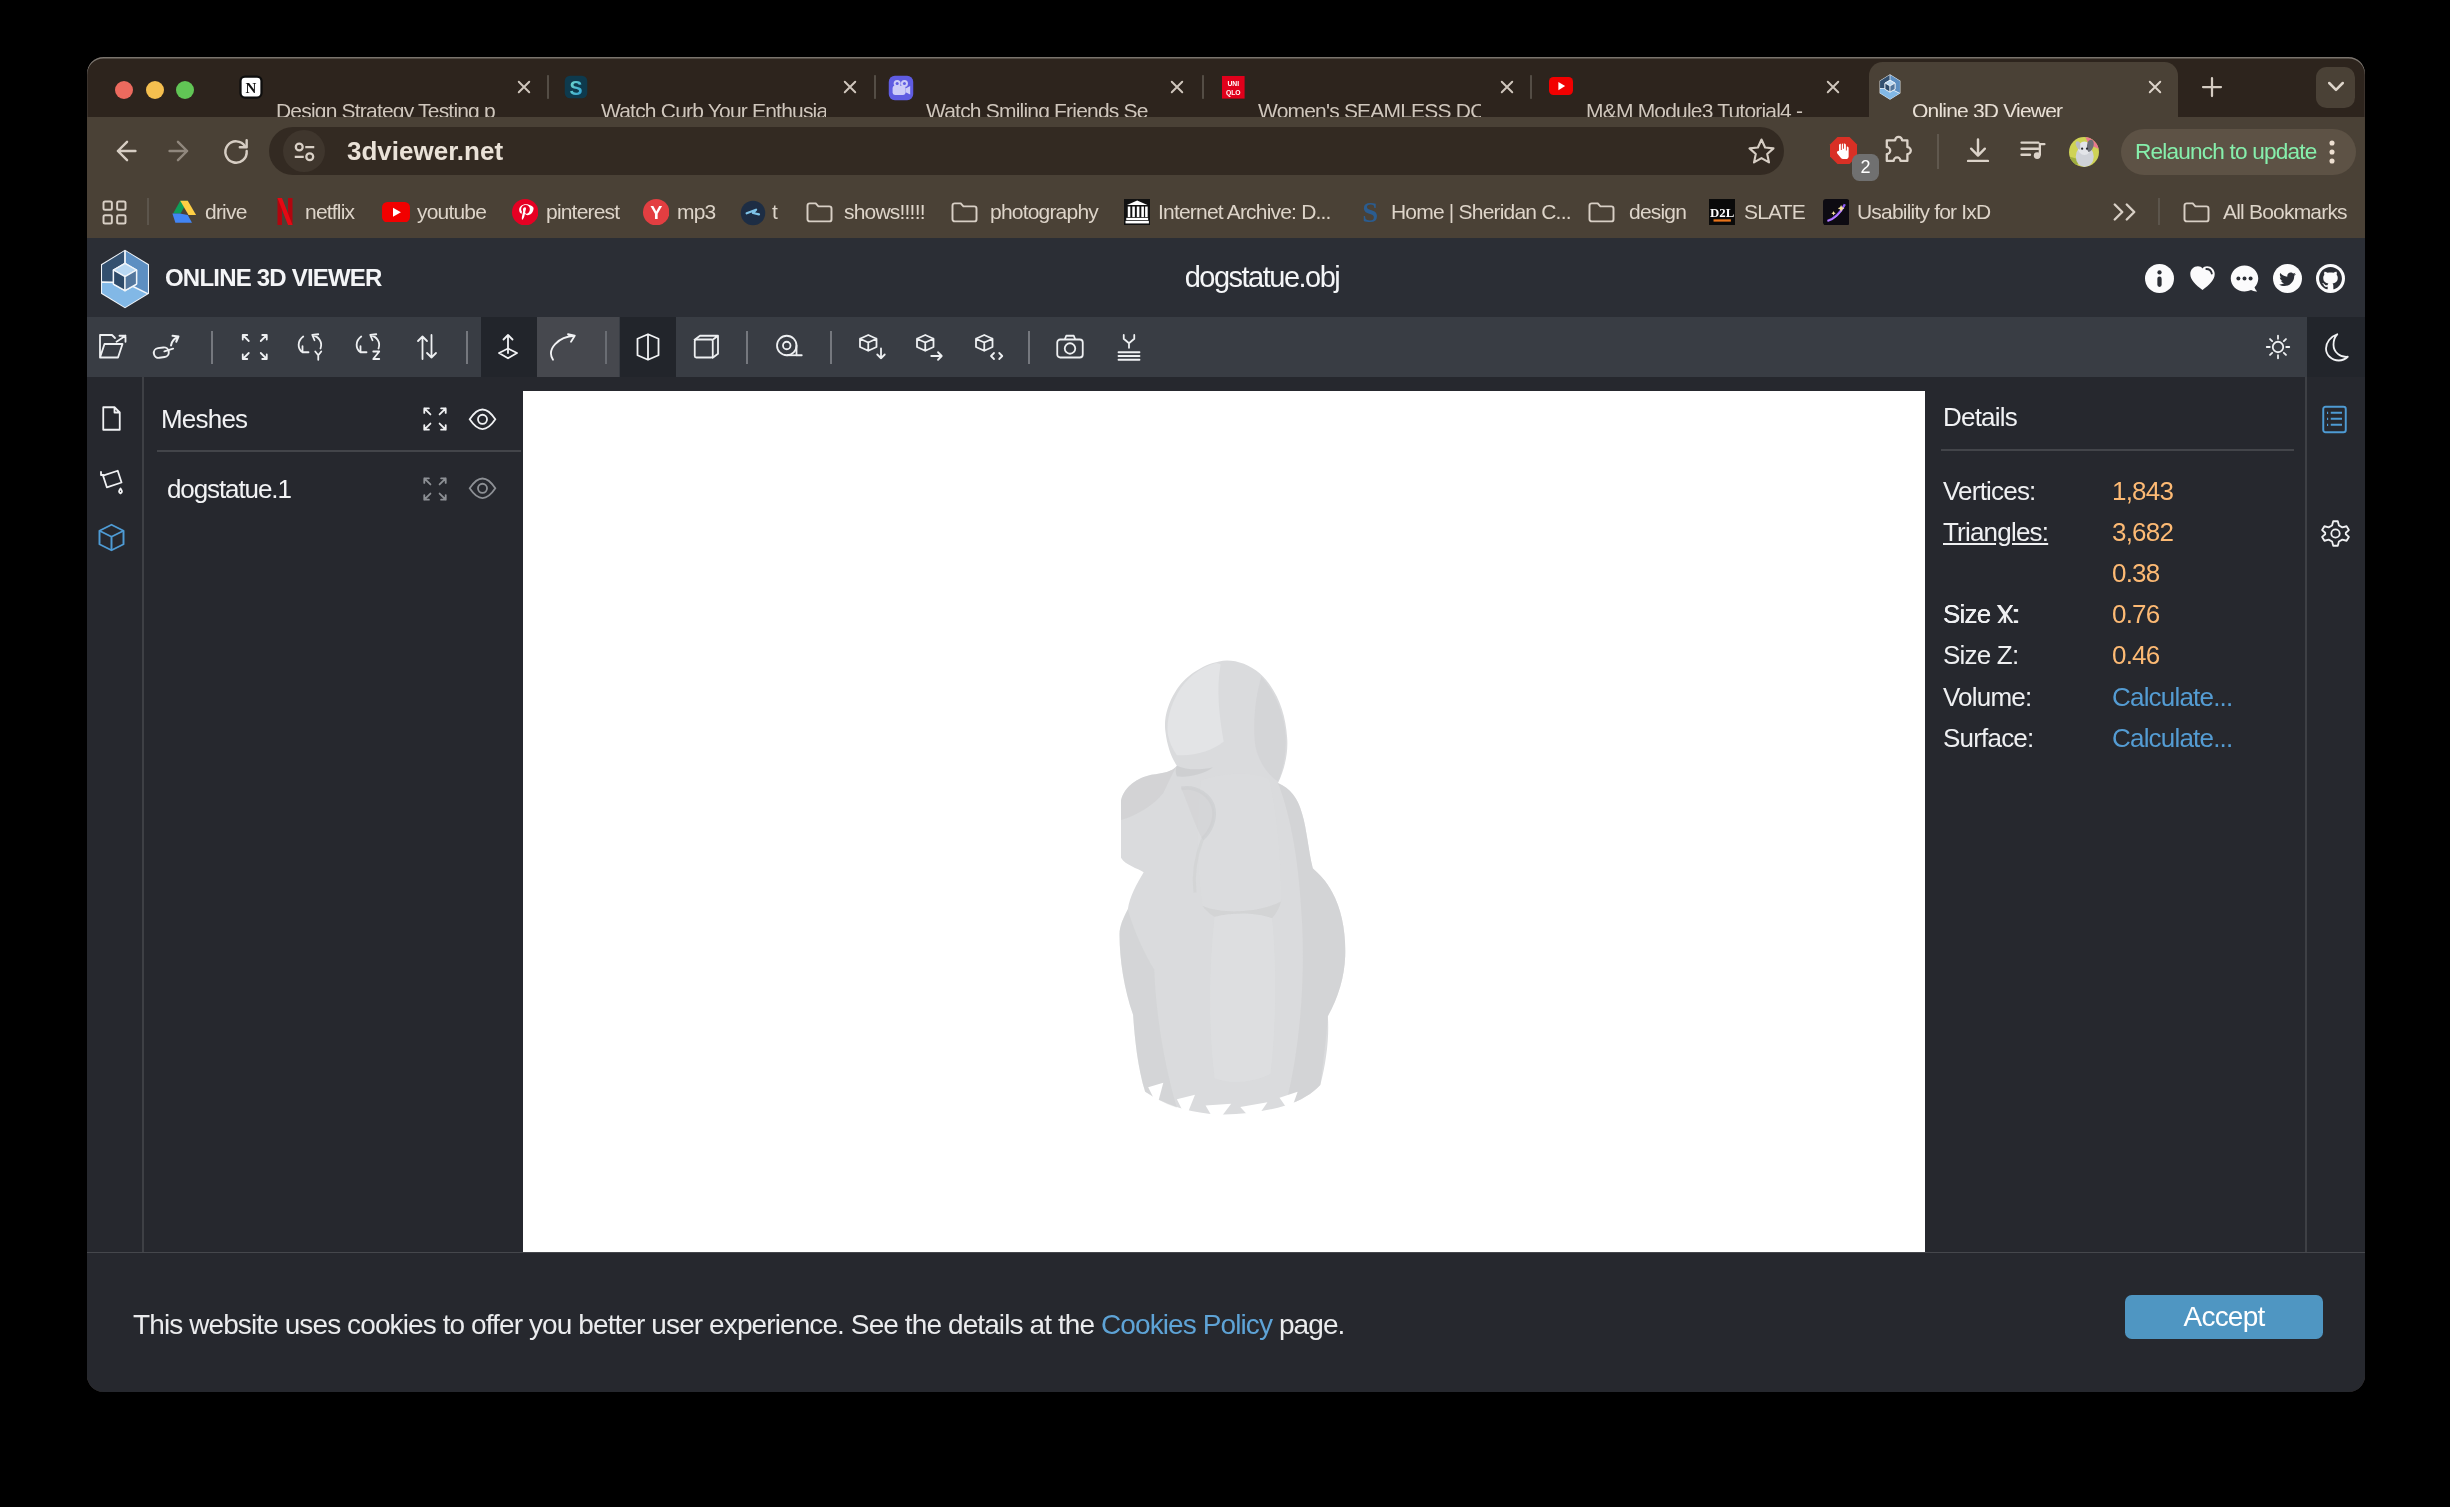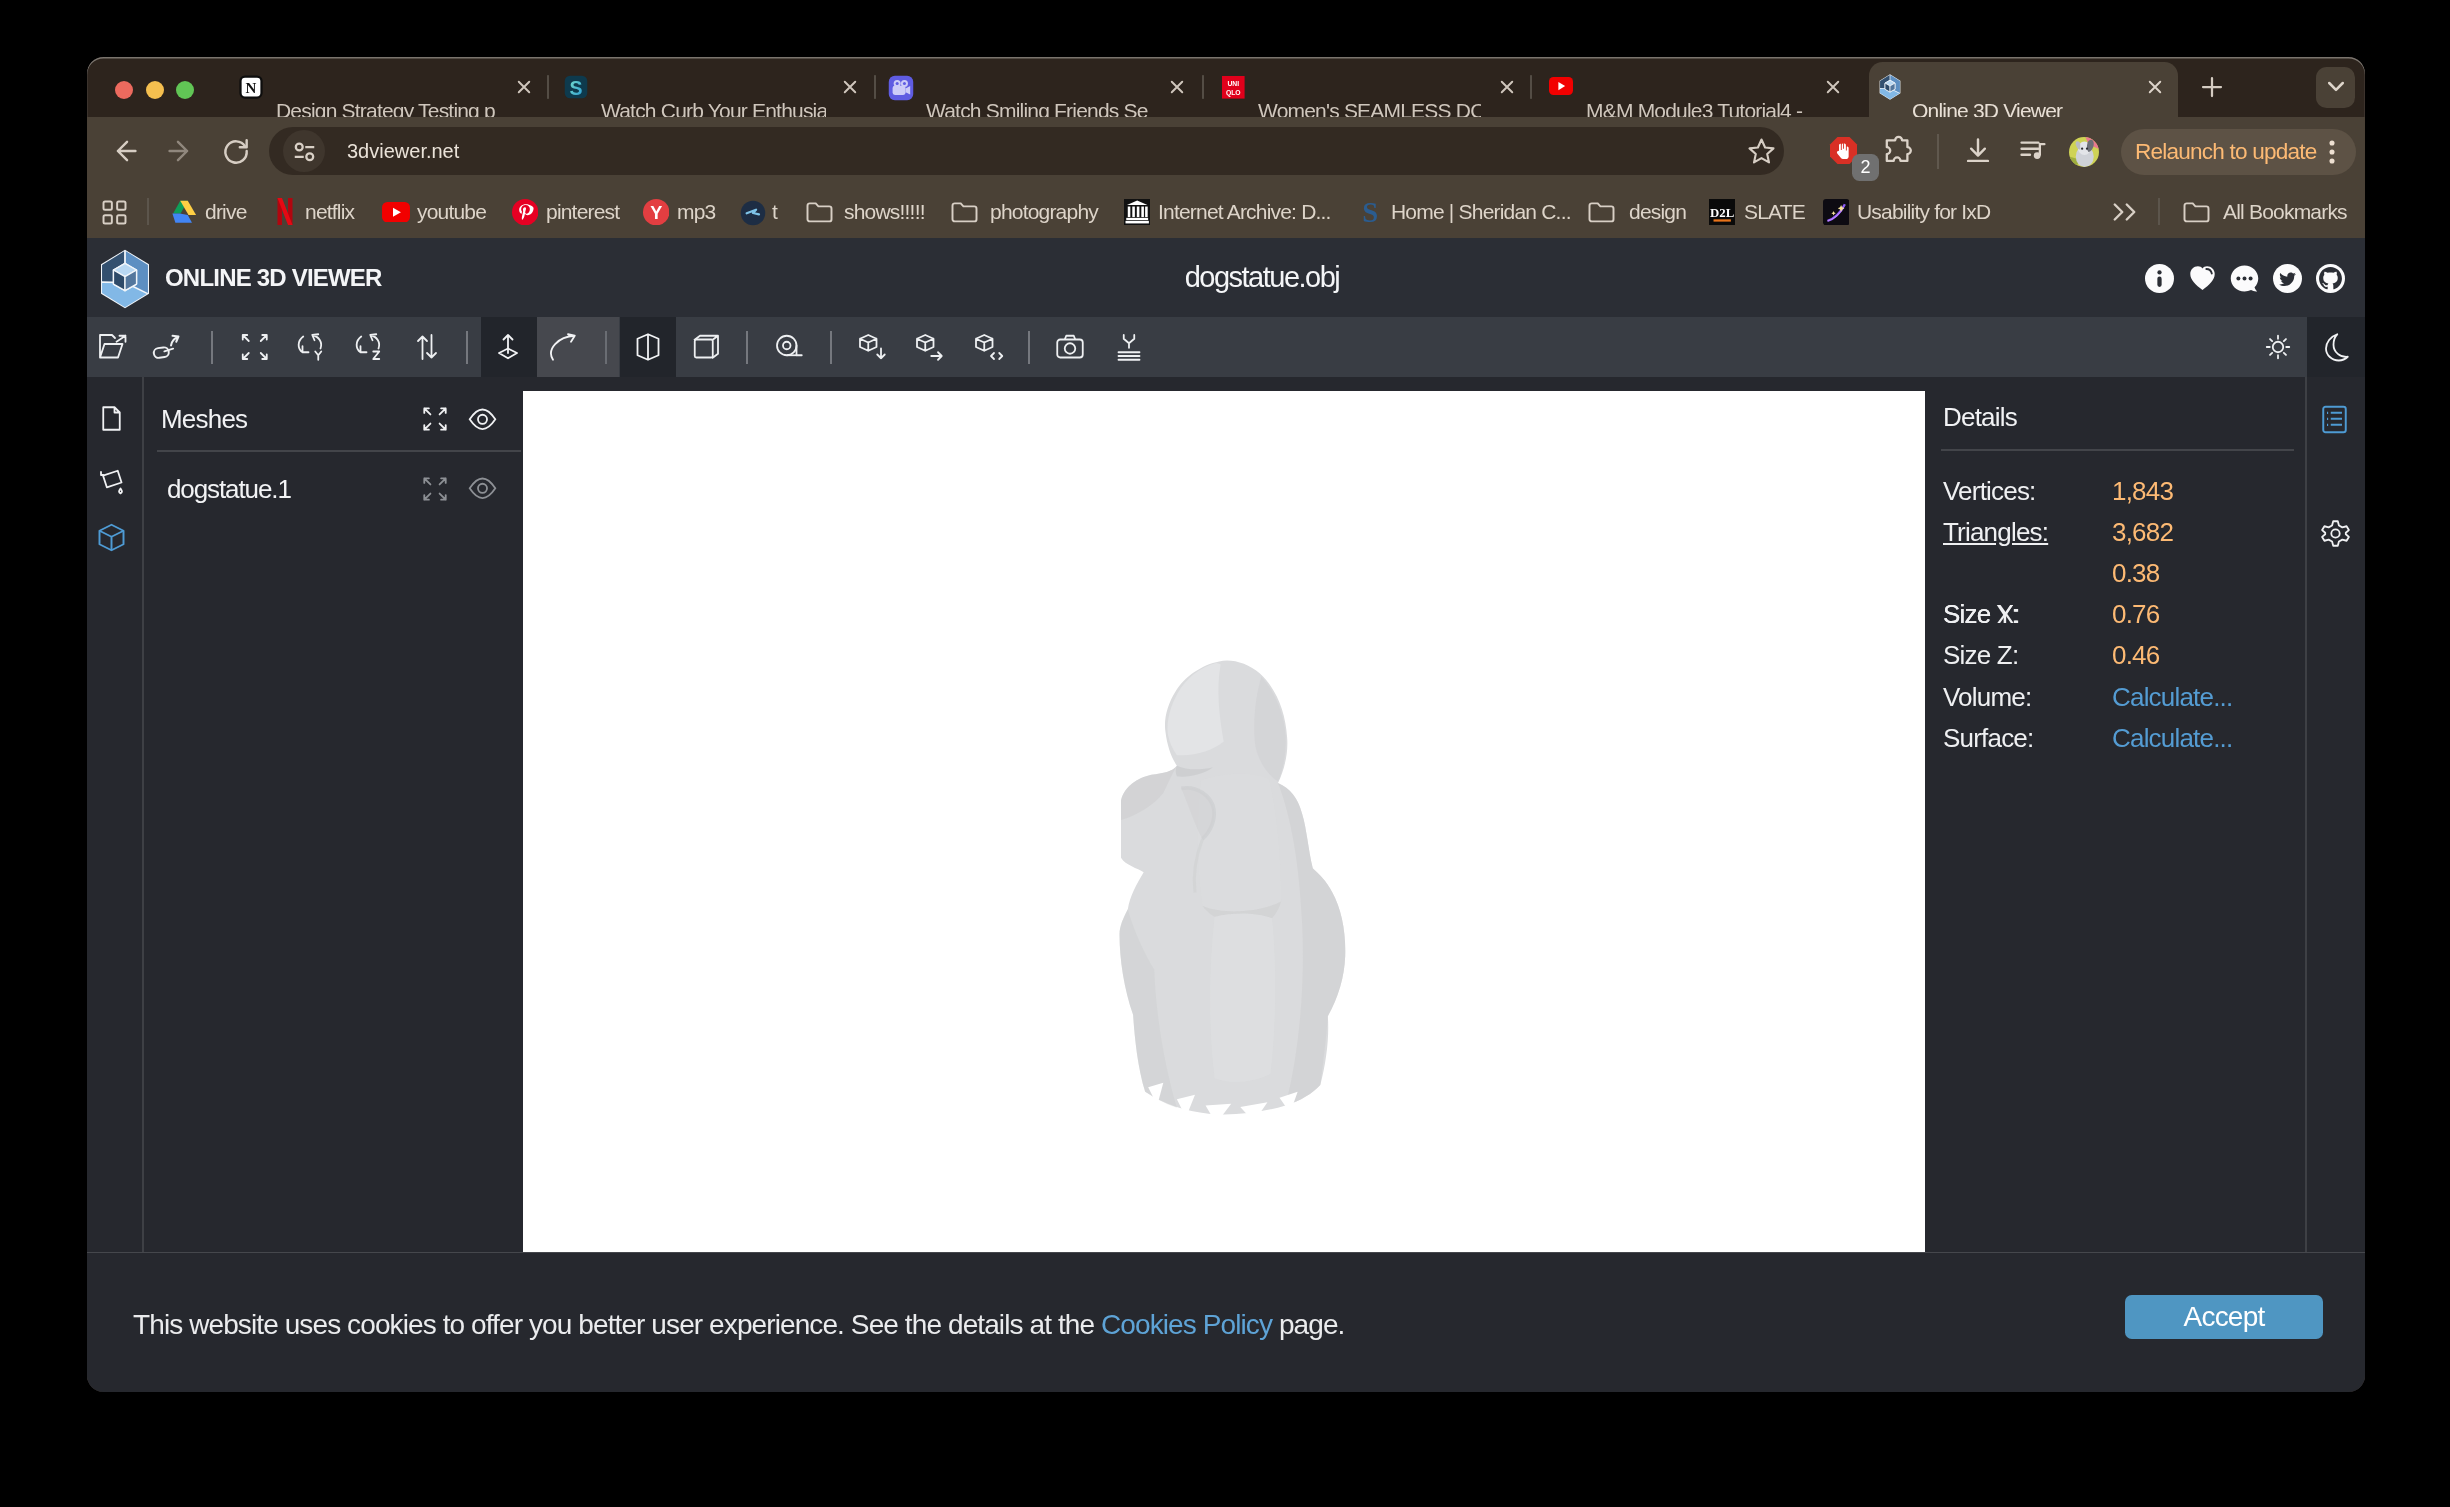--- a/index.html
+++ b/index.html
@@ -154,21 +154,21 @@
     <div class="abs" style="left:182px;top:70px;width:1515px;height:48px;background:#332a22;border-radius:24px;"></div>
     <div class="abs" style="left:196px;top:73px;width:42px;height:42px;background:#3f362d;border-radius:50%;"></div>
     <svg class="abs" style="left:204px;top:81px;" width="27" height="27" viewBox="0 0 36 36">
         <g stroke="#d9d0c6" stroke-width="3" fill="none">
           <circle cx="11" cy="12" r="4.6"></circle>
           <path d="M19 12 L31 12"></path>
           <path d="M5 25 L17 25"></path>
           <circle cx="25" cy="25" r="4.6"></circle>
         </g>
       </svg>
-    <div class="abs" style="left:260px;top:70px;height:44px;line-height:48px;font-size:20px;letter-spacing:0px;color:#eae2d8;">3dviewer.net</div>
+    <div class="abs" style="left:260px;top:70px;height:44px;line-height:48px;font-size:26px;letter-spacing:0px;color:#eae2d8;font-weight:bold;">3dviewer.net</div>
 
     <svg class="abs" style="left:1658px;top:78px;" width="33" height="33" viewBox="0 0 44 44">
         <path d="M22 6 L26.8 16.6 L38 17.8 L29.6 25.4 L32 36.6 L22 30.8 L12 36.6 L14.4 25.4 L6 17.8 L17.2 16.6 Z" stroke="#d6cdc3" stroke-width="2.8" fill="none" stroke-linejoin="round"></path>
       </svg>
 
     <svg class="abs" style="left:1740px;top:77px;" width="33" height="33" viewBox="0 0 44 44">
         <path d="M14 4 L30 4 L40 14 L40 30 L30 40 L14 40 L4 30 L4 14 Z" fill="#d93025"></path>
         <path d="M22 10 c-1.8 0 -3 1.2 -3 3 l0 8 -1.5 0 0 -10 c-1.6-0.6 -3 0.8 -3 2.4 l0 9 -1.4 0.2 c-1.8 0.4 -2.6 2.6 -1.4 4 l6 7.4 c0.8 1 2 1.6 3.3 1.6 l5 0 c2.3 0 4.2-1.9 4.2-4.2 l0 -13.4 c0-1.6 -1.4-3 -3-2.4 l0 6.4 -1.5 0 0 -9 c0-1.6 -1.4-3 -3-2.4 l0 8.4 -1.5 0 0 -9 z" fill="#fff" transform="scale(0.82) translate(5,5)"></path>
       </svg>
     <div class="abs flexc" style="left:1765px;top:97px;width:27px;height:27px;background:#707070;border-radius:7.5px;justify-content:center;font-size:18px;color:#fff;">2</div>
@@ -202,21 +202,21 @@
           <ellipse cx="21" cy="26" rx="12" ry="14" fill="#cfd2d8"></ellipse>
           <ellipse cx="20.5" cy="15" rx="8.5" ry="9" fill="#e3e5e9"></ellipse>
           <path d="M25 7 C28 2 33 3 33 9 C33 15 29 20 26 20 C24 18 23 12 25 7 Z" fill="#6d7077"></path>
           <path d="M15 8 C12 4 8 5 9 10 C10 14 12 17 15 17 Z" fill="#b9bcc2"></path>
           <circle cx="17.5" cy="15.5" r="1.5" fill="#2e3034"></circle>
           <circle cx="24" cy="15.5" r="1.5" fill="#2e3034"></circle>
         </g>
       </svg>
 
     <div class="abs" style="left:2034px;top:72px;width:235px;height:46px;background:#5d5245;border-radius:23.4px;"></div>
-    <div class="abs" style="left:2048px;top:72px;height:46px;line-height:46px;font-size:22.6px;letter-spacing:-0.8px;color:#fdba74;">Relaunch to update</div>
+    <div class="abs" style="left:2048px;top:72px;height:46px;line-height:46px;font-size:22.6px;letter-spacing:-0.8px;color:#86efac;">Relaunch to update</div>
     <svg class="abs" style="left:2236px;top:80px;" width="18" height="30" viewBox="0 0 24 40">
         <g fill="#eee0d2">
           <circle cx="12" cy="8" r="3.4"></circle>
           <circle cx="12" cy="20" r="3.4"></circle>
           <circle cx="12" cy="32" r="3.4"></circle>
         </g>
       </svg>
   </div>
   <div id="bookbar"></div>
   <div>

